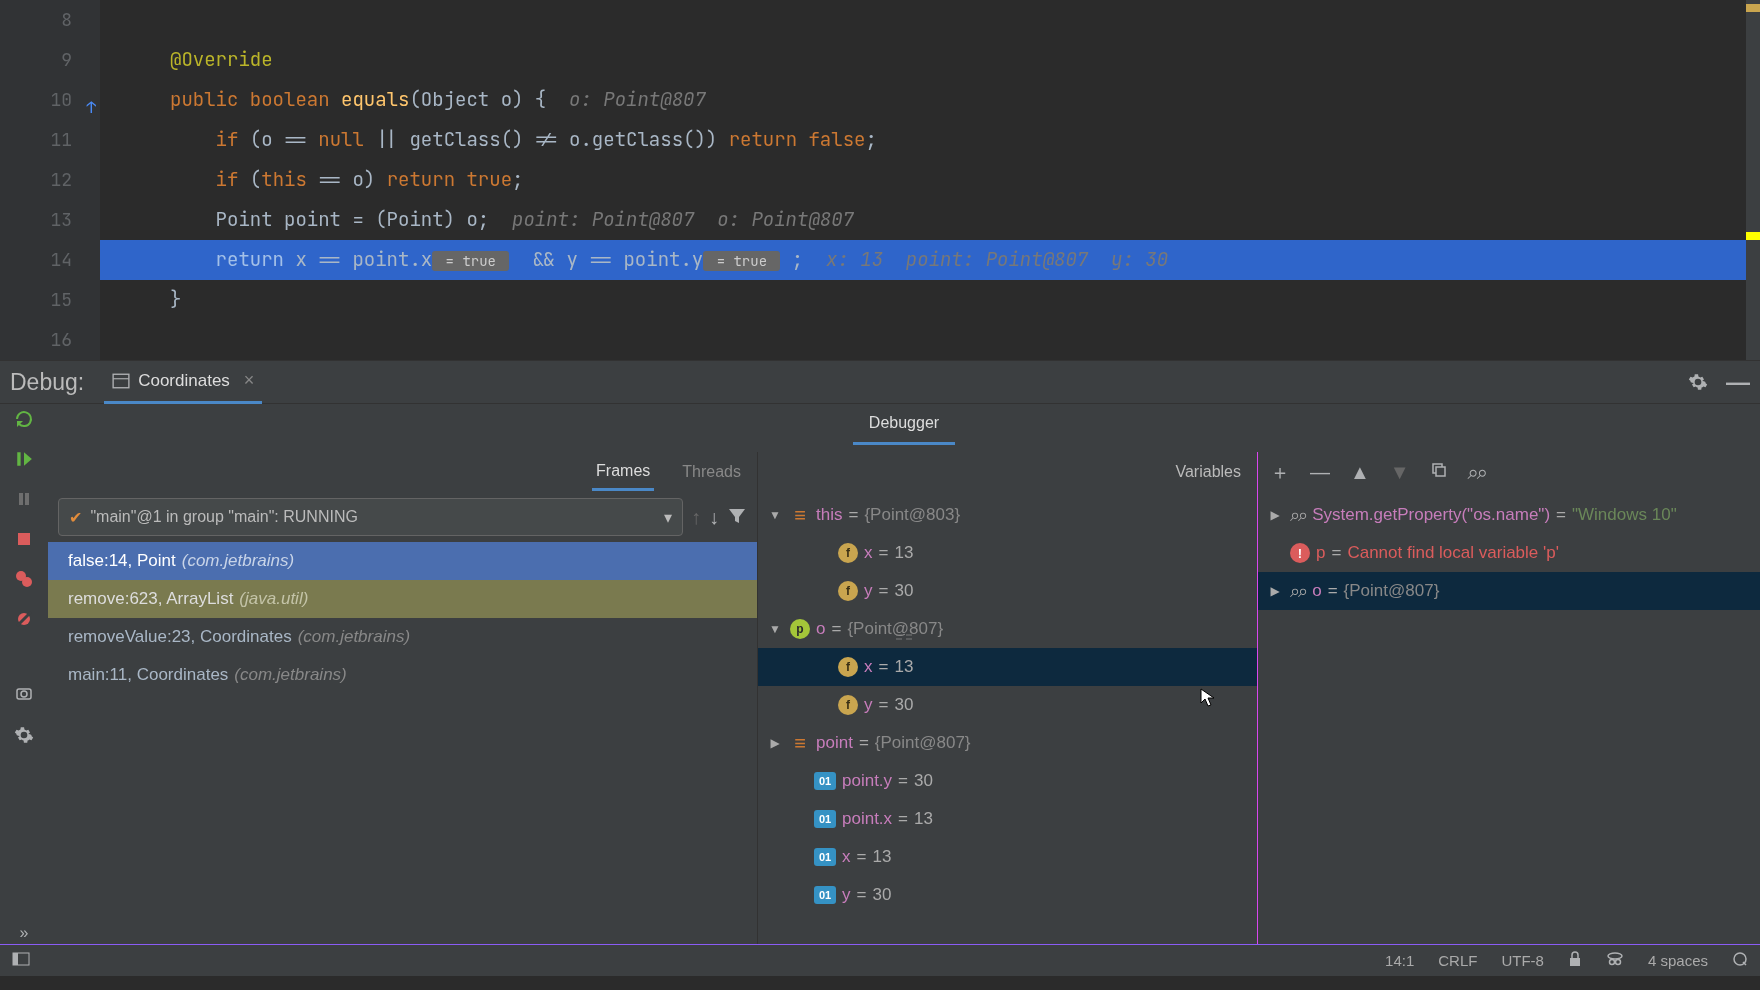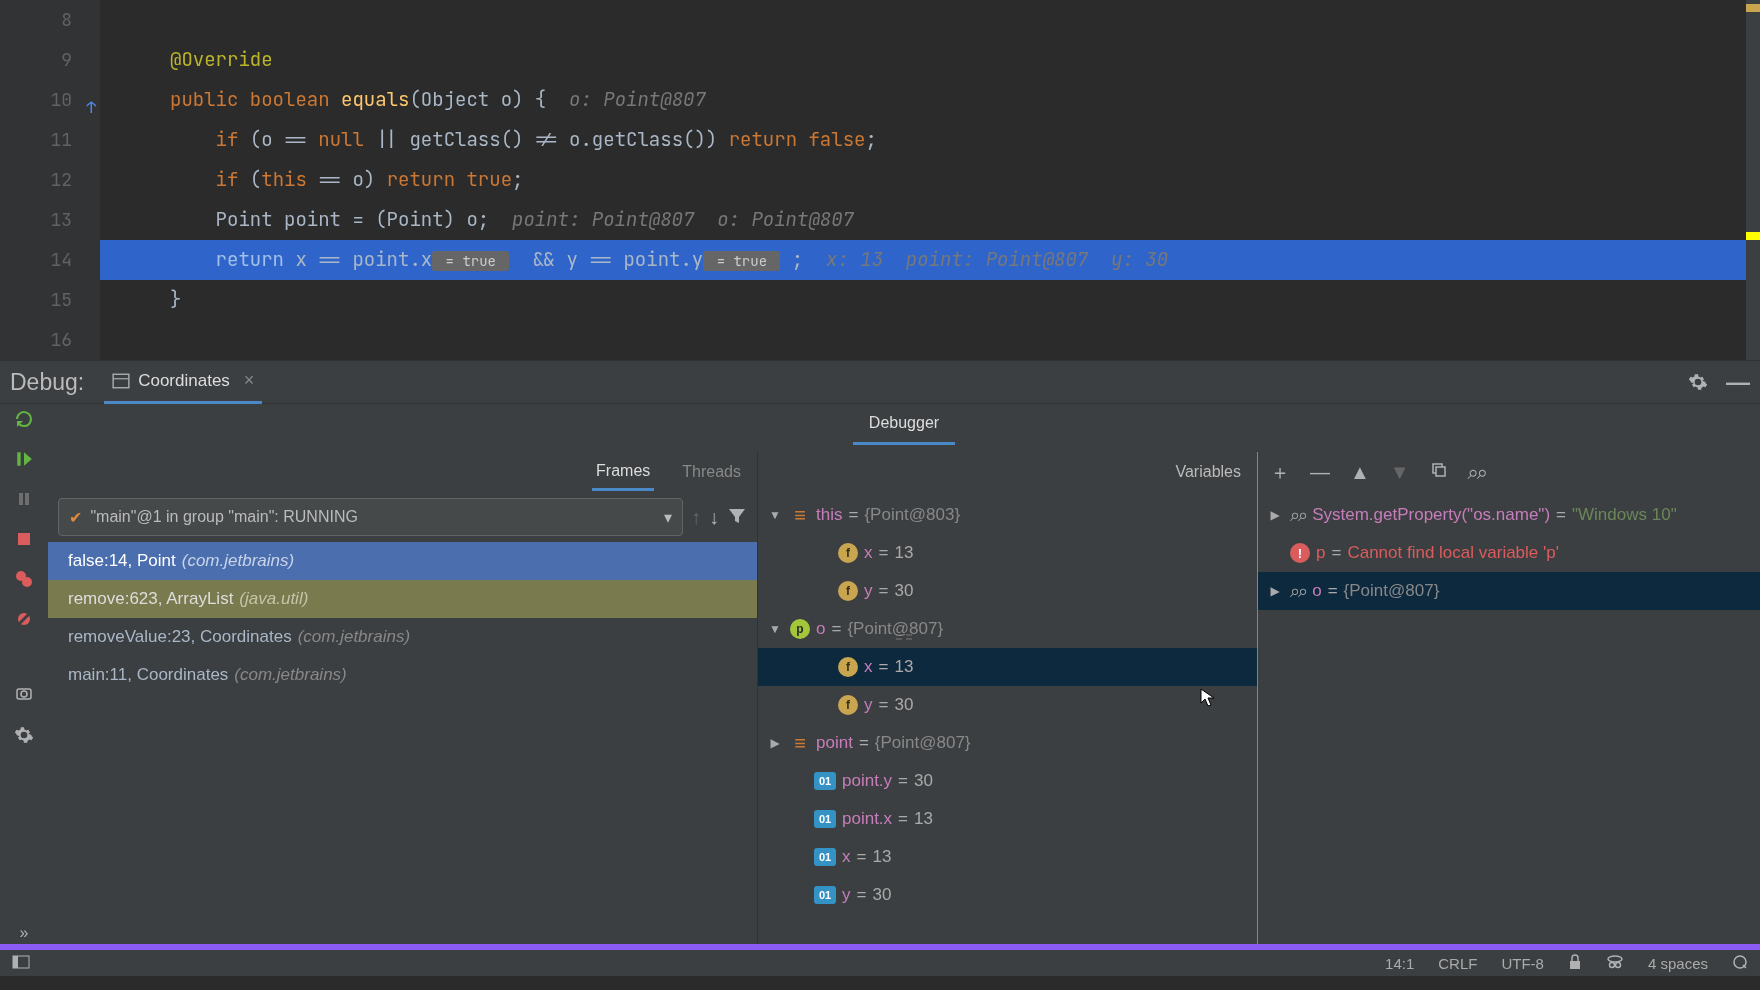--- a/index.html
+++ b/index.html
@@ -225,21 +225,21 @@
   top: 688px;
   width: 16px;
   height: 20px;
   pointer-events: none;
   z-index: 10;
 }
 
 .status-bar {
   height: 32px;
   background: #3c3f41;
-  border-top: 6px solid #8b5cf6;
+  border-top: 1px solid #8b5cf6;
   display: flex;
   align-items: center;
   padding: 12px 12px;
   gap: 24px;
   font-size: 15px;
   color: #aaa;
 }
 .status-right { margin-left: auto; display: flex; gap: 24px; align-items: center; }
 </style>
 </head>

